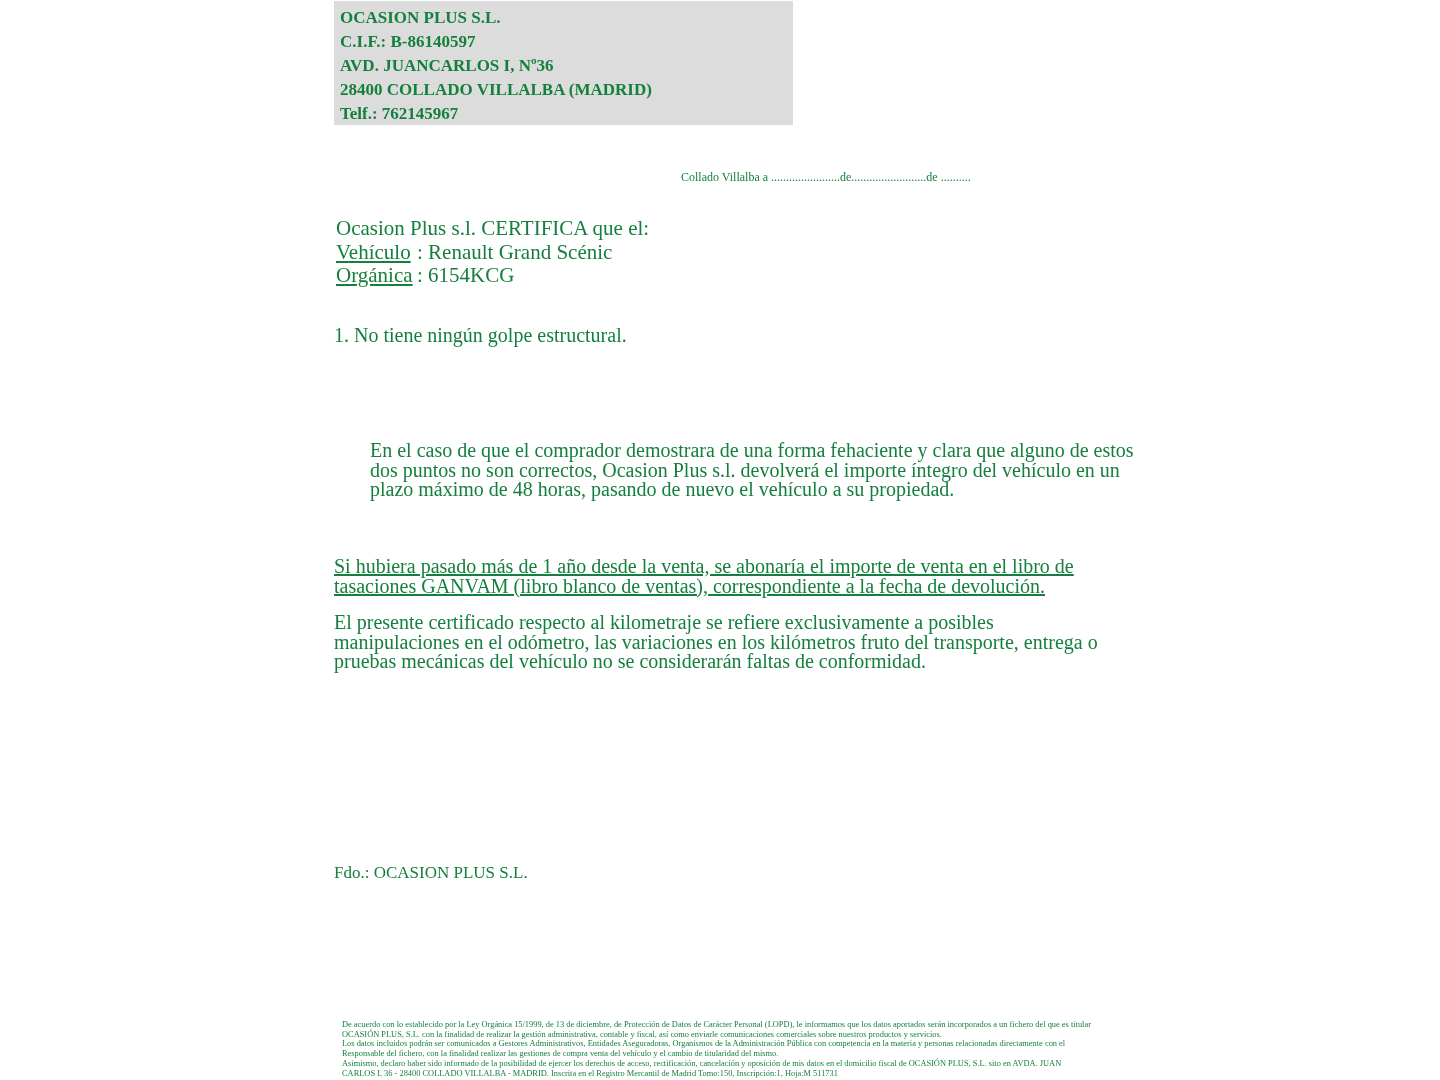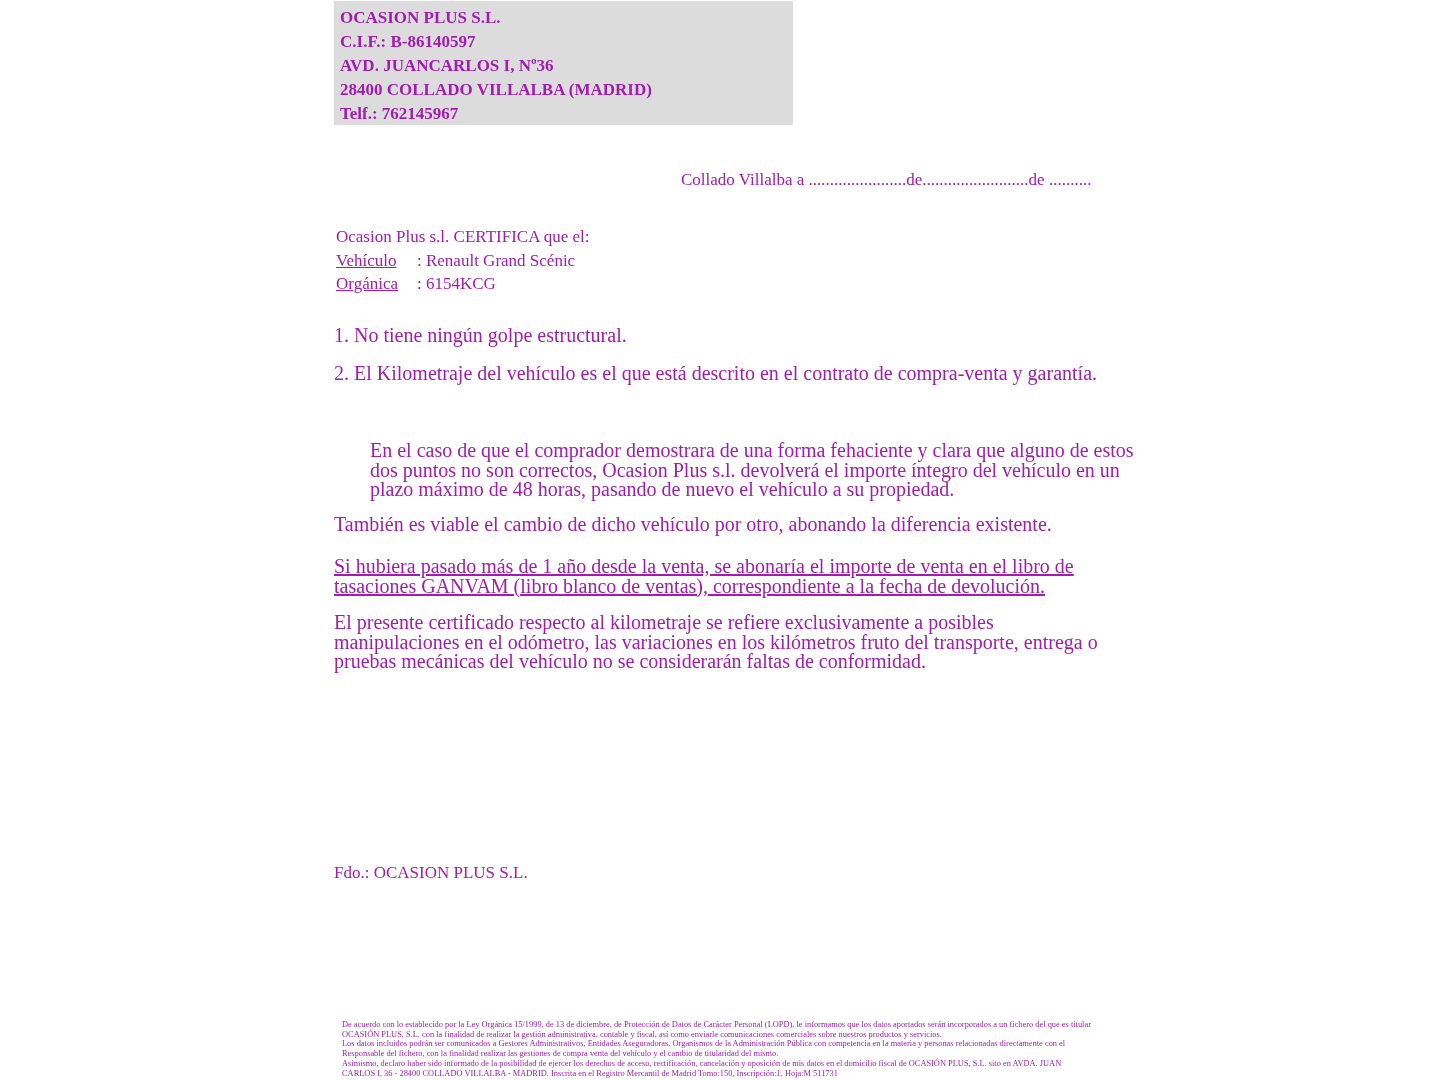--- a/index.html
+++ b/index.html
@@ -22,28 +22,28 @@
     padding: 5px 0 0 6px;
     font-weight: bold;
     font-size: 17px;
     line-height: 24px;
   }
   .header-box div { white-space: nowrap; }
   .date-line {
     position: absolute;
     left: 681px;
     top: 170px;
-    font-size: 17px;
+    font-size: 12px;
     white-space: nowrap;
   }
   .cert-block {
     position: absolute;
     left: 336px;
-    top: 225px;
-    font-size: 17px;
+    top: 217px;
+    font-size: 21px;
     line-height: 23.5px;
   }
   .cert-row .label {
     display: inline-block;
     width: 81px;
     text-decoration: underline;
   }
   .body-par {
     position: absolute;
     left: 334px;
@@ -69,21 +69,21 @@
     top: 1020px;
     width: 790px;
     font-size: 8.4px;
     line-height: 9.7px;
   }
   .legal-footer div { white-space: nowrap; }
 </style>
 </head>
 <body>
 
-<div class="page" style="color: #a21caf;">
+<div class="page" style="color: #15803d;">
 
   <div class="header-box" style="background: rgb(220, 220, 220);">
     <div>OCASION PLUS S.L.</div>
     <div>C.I.F.: B-86140597</div>
     <div>AVD. JUANCARLOS I, Nº36</div>
     <div>28400 COLLADO VILLALBA (MADRID)</div>
     <div>Telf.: 762145967</div>
   </div>
 
   <div class="date-line">Collado Villalba a .......................de.........................de ..........</div>
@@ -92,24 +92,22 @@
     <div>Ocasion Plus s.l. CERTIFICA que el:</div>
     <div class="cert-row">
       <span class="label">Vehículo</span><span>: Renault Grand Scénic</span>
     </div>
     <div class="cert-row">
       <span class="label">Orgánica</span><span>: 6154KCG</span>
     </div>
   </div>
 
   <div class="body-par point-1">1. No tiene ningún golpe estructural.</div>
-  <div class="body-par point-2">2. El Kilometraje del vehículo es el que está descrito en el contrato de compra-venta y garantía.</div>
 
   <div class="body-par par-3">En el caso de que el comprador demostrara de una forma fehaciente y clara que alguno de estos dos puntos no son correctos, Ocasion Plus s.l. devolverá el importe íntegro del vehículo en un plazo máximo de 48 horas, pasando de nuevo el vehículo a su propiedad.</div>
-  <div class="body-par par-4">También es viable el cambio de dicho vehículo por otro, abonando la diferencia existente.</div>
   <div class="body-par par-5">Si hubiera pasado más de 1 año desde la venta, se abonaría el importe de venta en el libro de tasaciones GANVAM (libro blanco de ventas), correspondiente a la fecha de devolución.</div>
   <div class="body-par par-6">El presente certificado respecto al kilometraje se refiere exclusivamente a posibles manipulaciones en el odómetro, las variaciones en los kilómetros fruto del transporte, entrega o pruebas mecánicas del vehículo no se considerarán faltas de conformidad.</div>
 
   <div class="signature">Fdo.: OCASION PLUS S.L.</div>
 
   <div class="legal-footer">
     <div>De acuerdo con lo establecido por la Ley Orgánica 15/1999, de 13 de diciembre, de Protección de Datos de Carácter Personal (LOPD), le informamos que los datos aportados serán incorporados a un fichero del que es titular</div>
     <div>OCASIÓN PLUS, S.L. con la finalidad de realizar la gestión administrativa, contable y fiscal, así como enviarle comunicaciones comerciales sobre nuestros productos y servicios.</div>
     <div>Los datos incluidos podrán ser comunicados a Gestores Administrativos, Entidades Aseguradoras, Organismos de la Administración Pública con competencia en la materia y personas relacionadas directamente con el</div>
     <div>Responsable del fichero, con la finalidad realizar las gestiones de compra venta del vehículo y el cambio de titularidad del mismo.</div>

